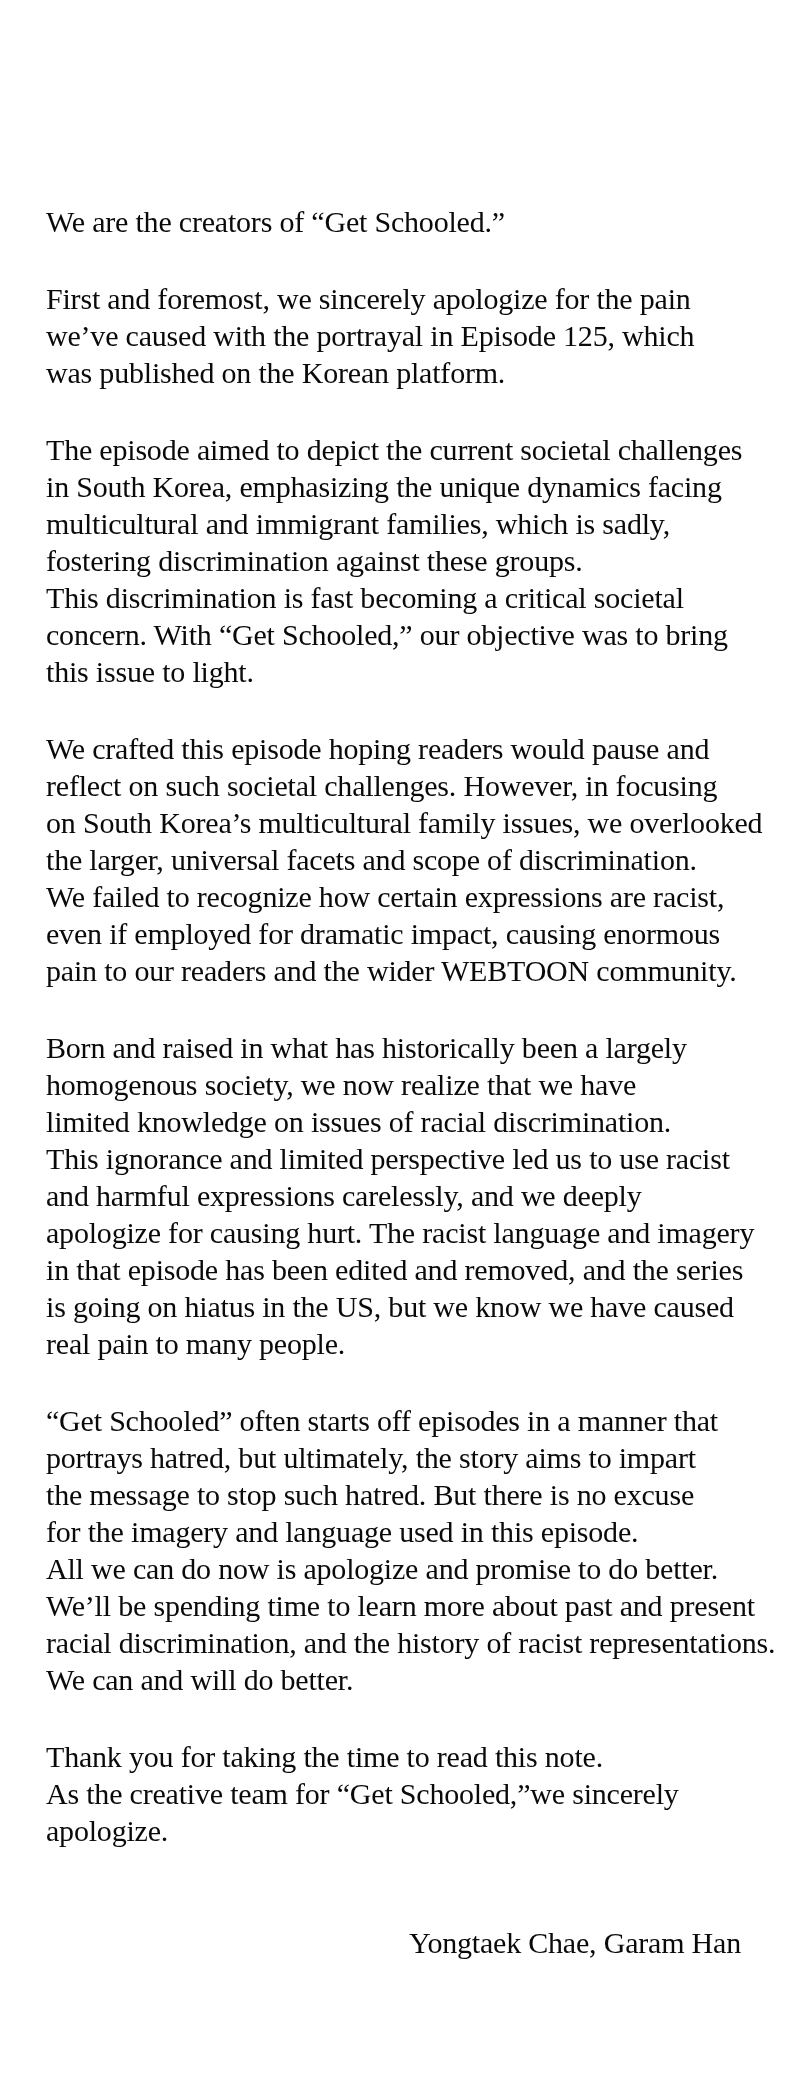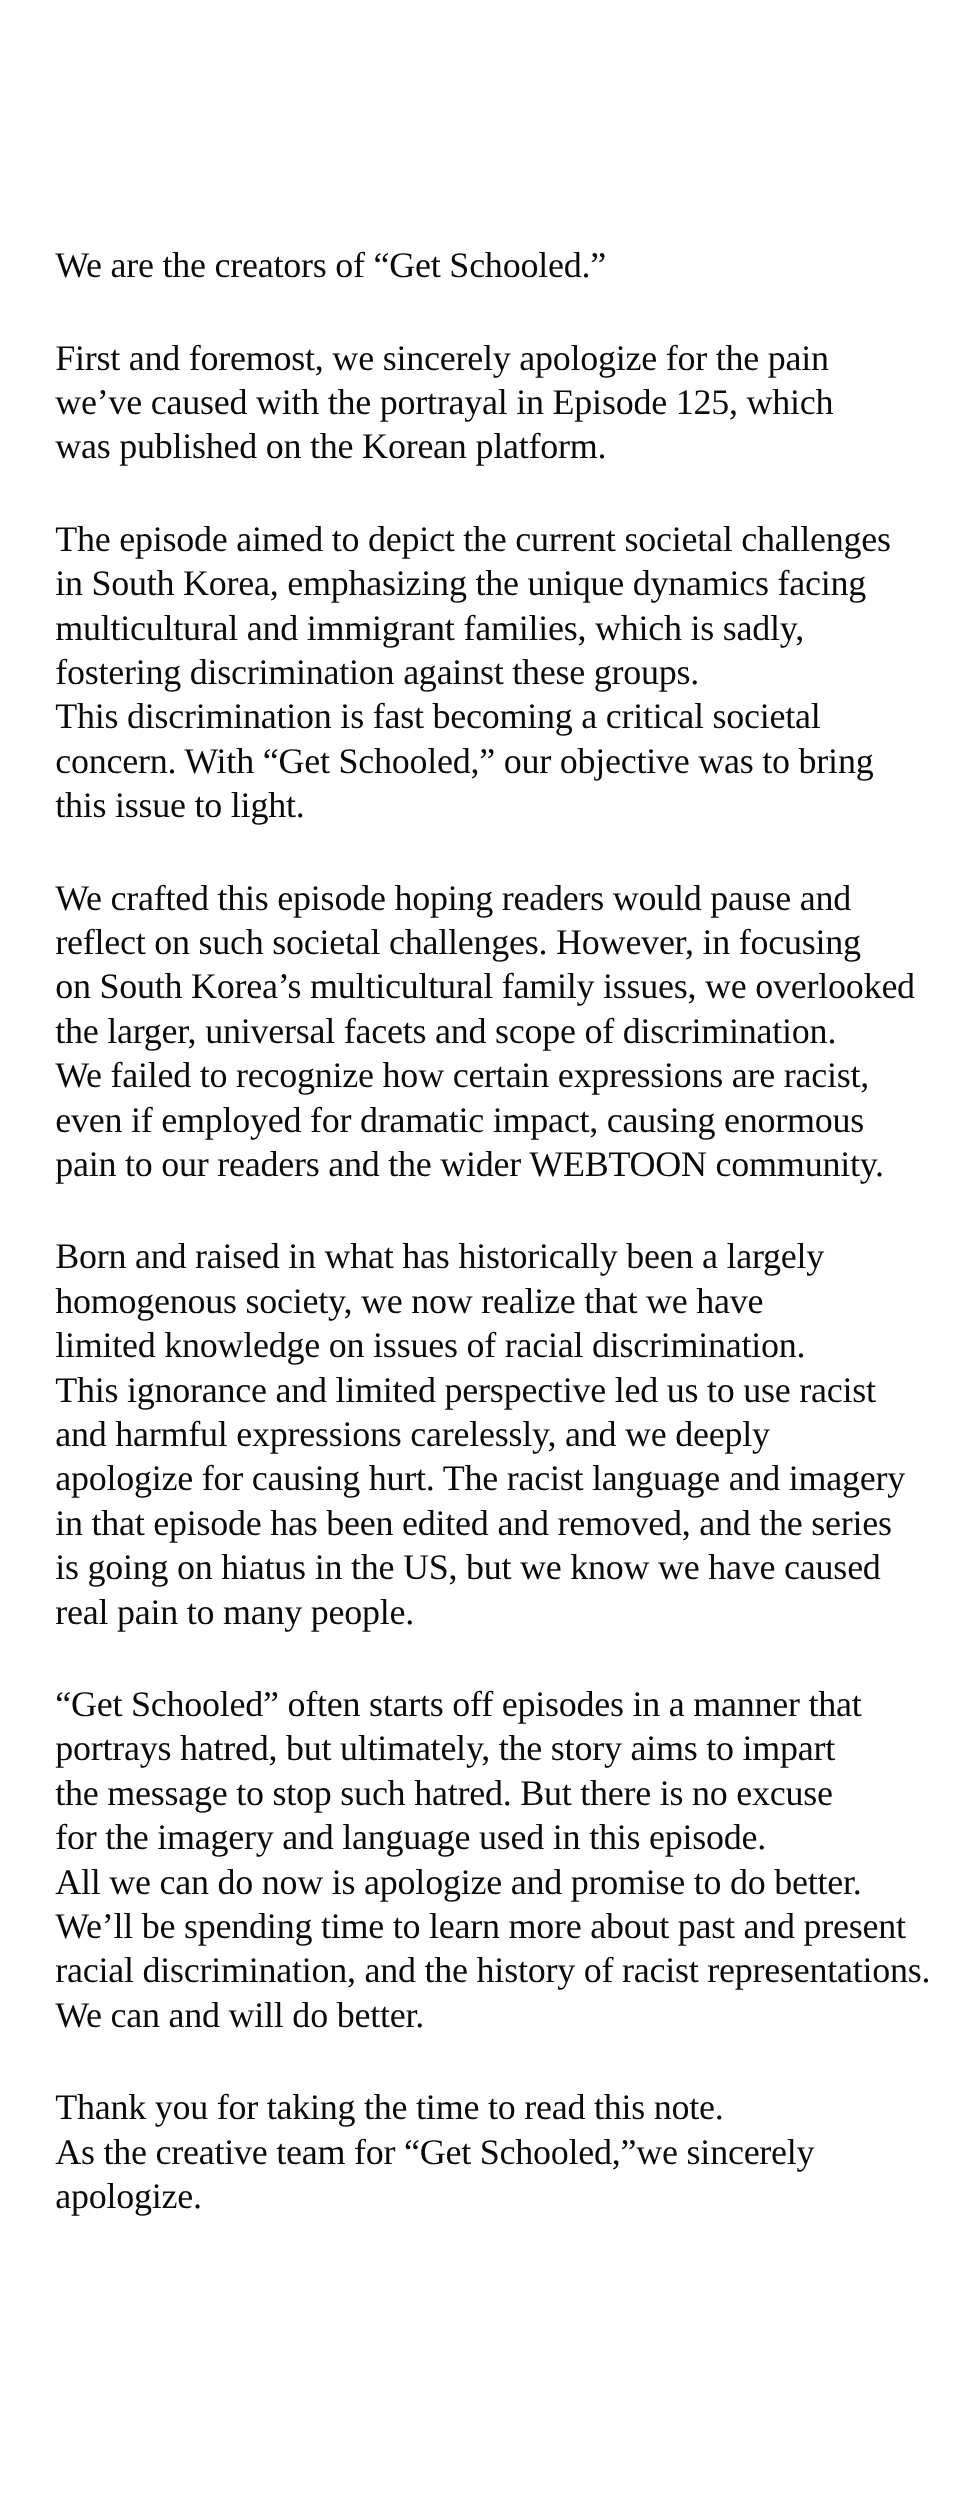--- a/index.html
+++ b/index.html
@@ -70,14 +70,15 @@
 portrays hatred, but ultimately, the story aims to impart
 the message to stop such hatred. But there is no excuse
 for the imagery and language used in this episode.
 All we can do now is apologize and promise to do better.
 We’ll be spending time to learn more about past and present
 racial discrimination, and the history of racist representations.
 We can and will do better.</p>
     <p class="para">Thank you for taking the time to read this note.
 As the creative team for “Get Schooled,”we sincerely
 apologize.</p>
+    <p class="signature">Yongtaek Chae, Garam Han</p>
   </div>
 </div>
 
 </body></html>

